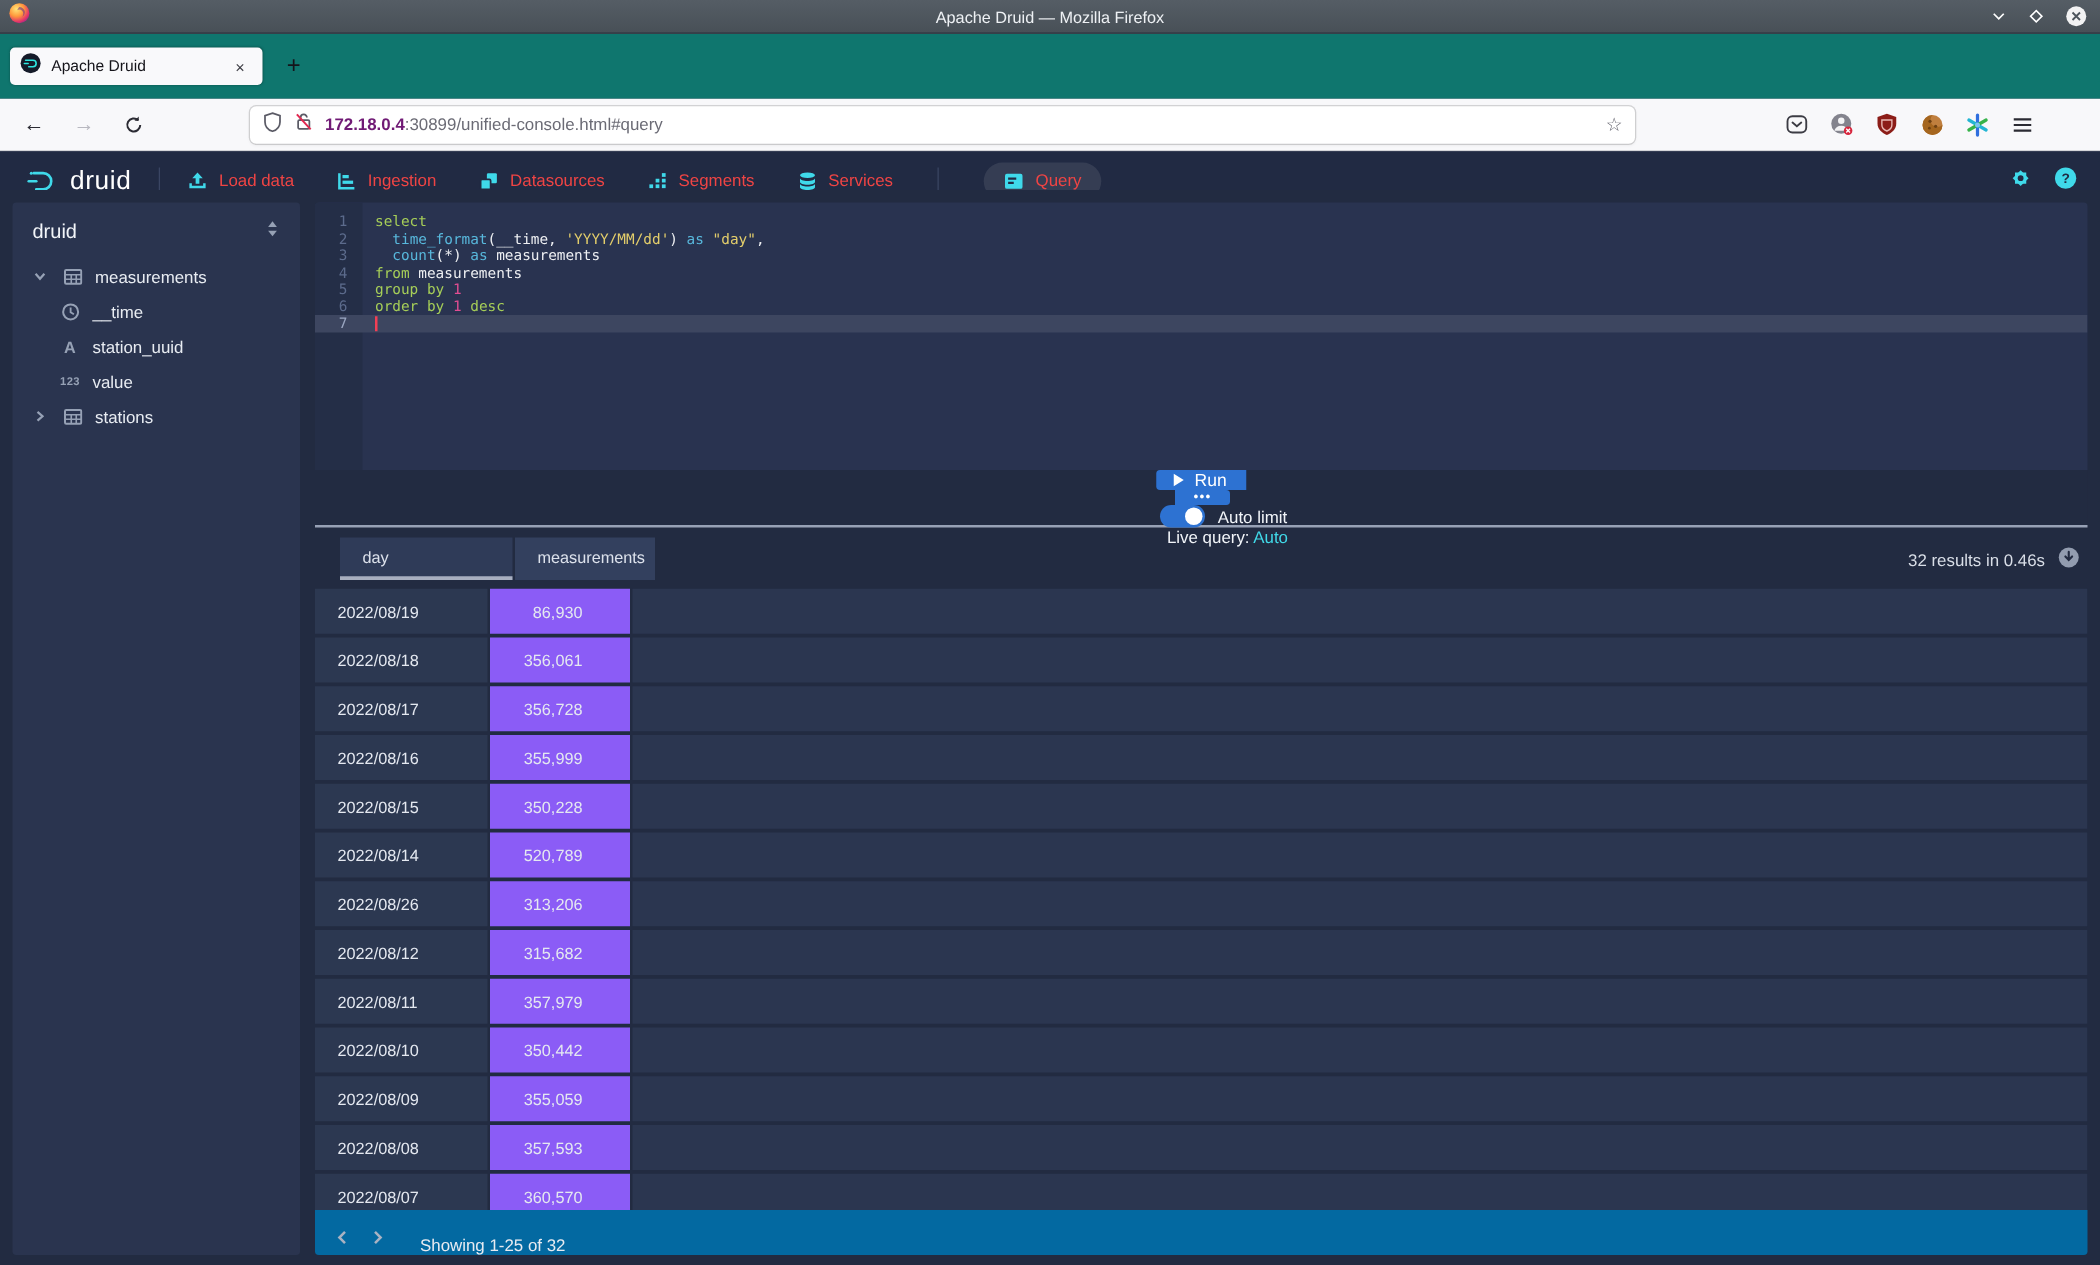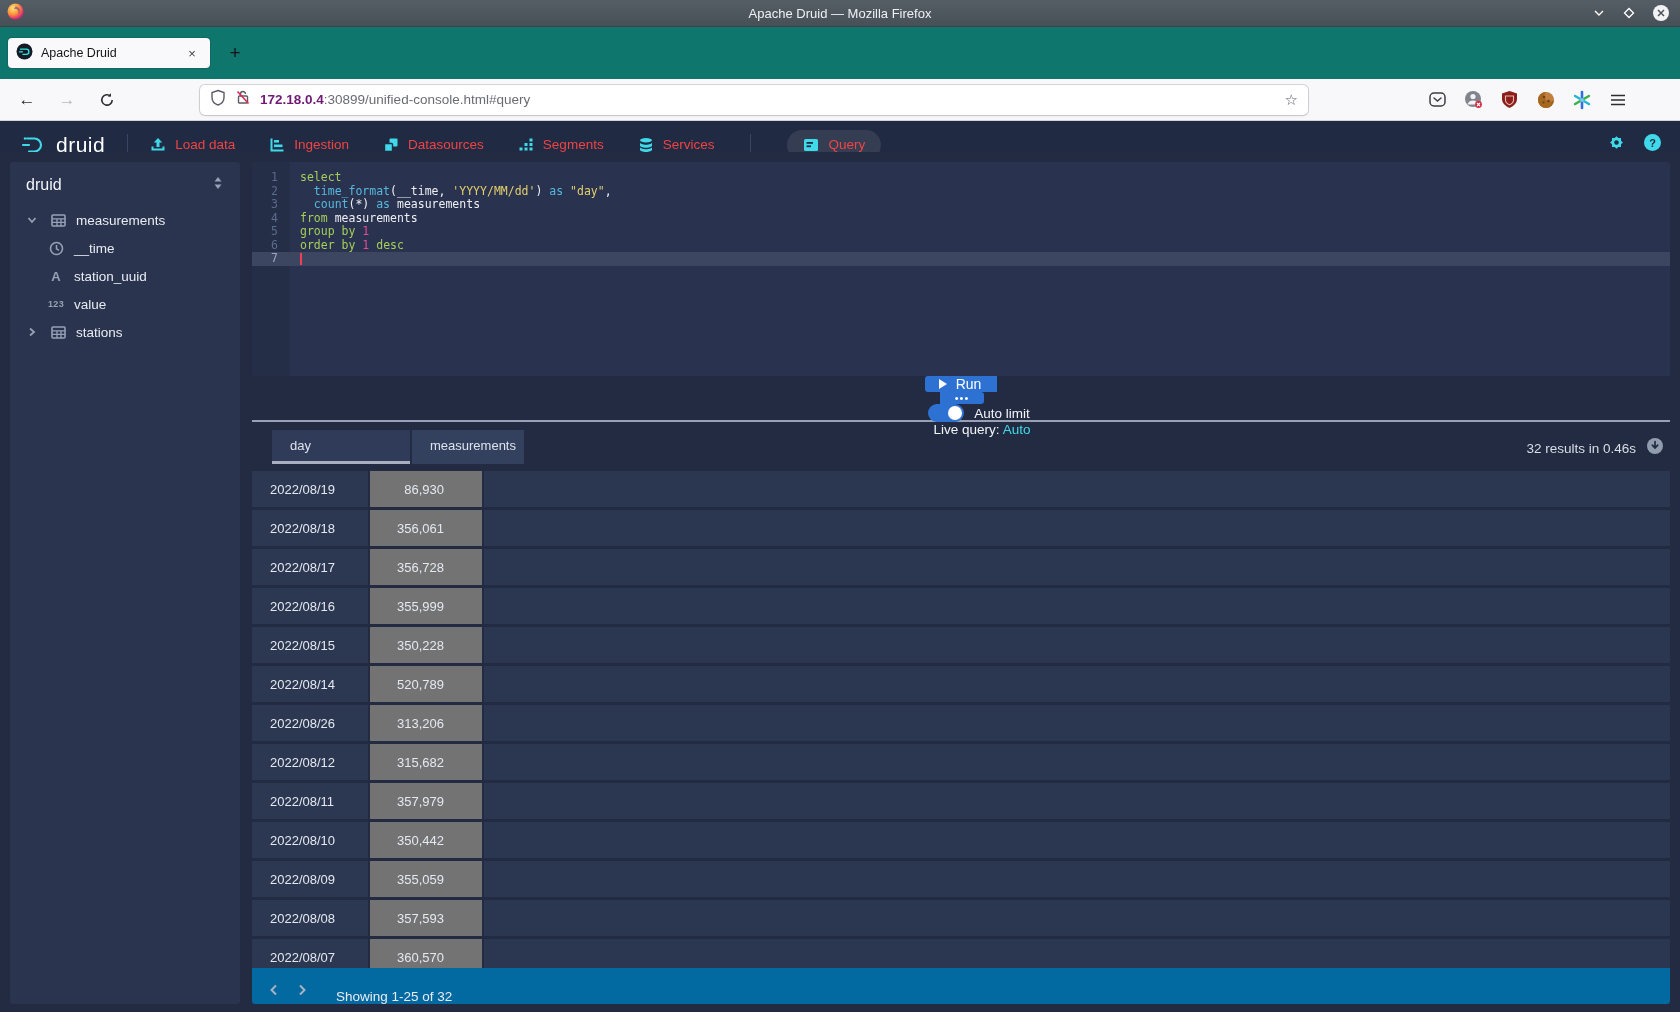--- a/index.html
+++ b/index.html
@@ -92,22 +92,22 @@
   
   .divider { height:2px; background:#97A1B5; }
   .results { flex:1; overflow:hidden; padding-top:8px; }
   .thead { display:flex; gap:2px; height:34px;padding-left:20px; }
   .th { background:#2F3B58; color:#dde2ec; font-size:13px; display:flex; align-items:center; padding-left:18px; cursor:pointer; }
   .th.day { width:138px; border-bottom:3px solid #A8AFC0; }
   .th.meas { width:112px; background:#33405E; border-bottom:3px solid transparent; }
   .tbody { margin-top:7px; }
   .trow { display:flex; gap:2px; height:36px; margin-bottom:3px; }
   .td { font-size:13px; color:#e4e8f0; display:flex; align-items:center; padding-left:18px; }
-  .td.day { width:116px; background:#2C3851; }
-  .td.meas { width:112px; background:#737373; }
+  .td.day { width:138px; background:#2C3851; }
+  .td.meas { width:112px; background:#8b5cf6; }
   .td.fill { flex:1; background:#2B3650; padding:0; }
   .numspan { display:inline-block; min-width:56px; text-align:right; }
 
   
   .pagination { height:36px; background:#0369a1; border-radius:0 0 3px 3px; display:flex; align-items:flex-end; padding-left:8px; }
   .pg-btn { width:28px; height:28px; display:flex; align-items:center; justify-content:center; cursor:pointer; border-radius:3px; }
   .pg-text { margin-left:20px; color:#e8ebf1; font-size:13.5px; }
 </style>
 </head>
 <body>

